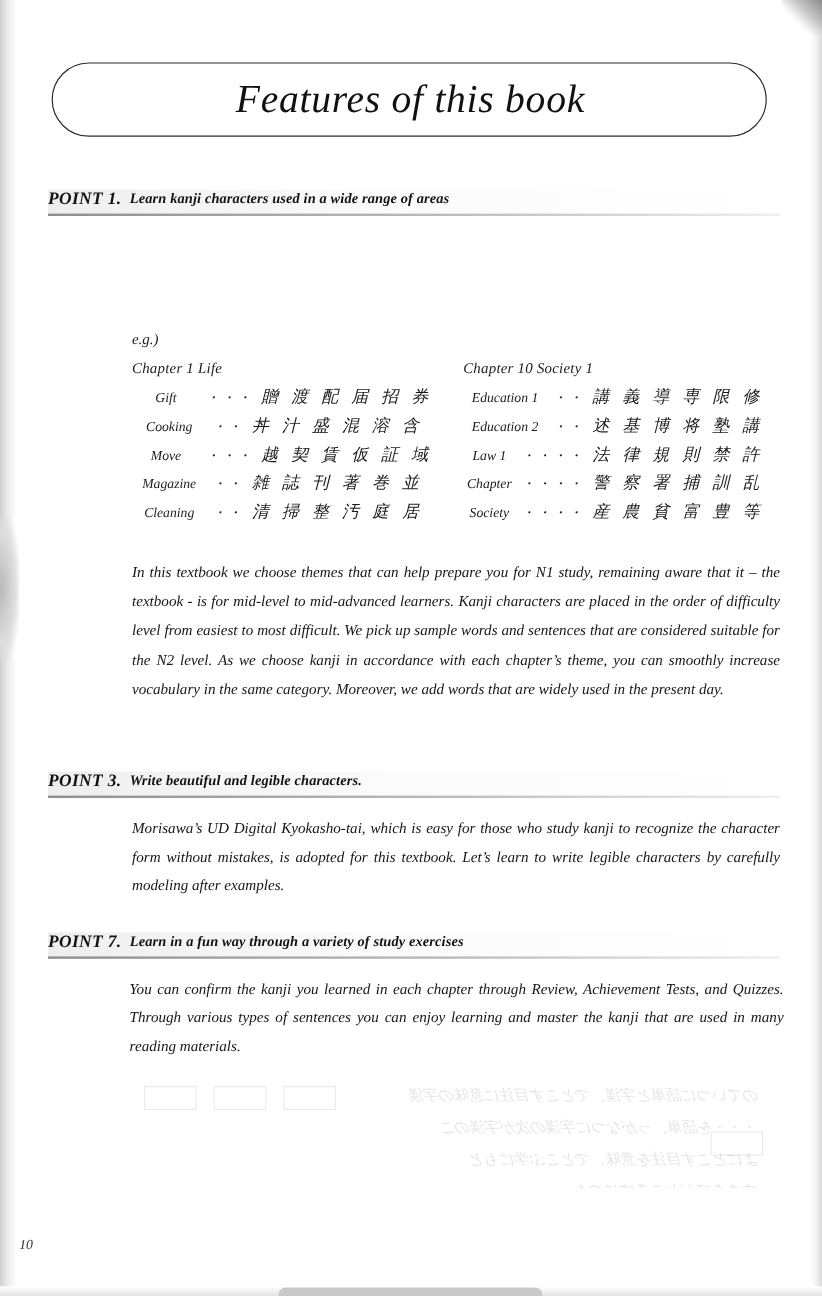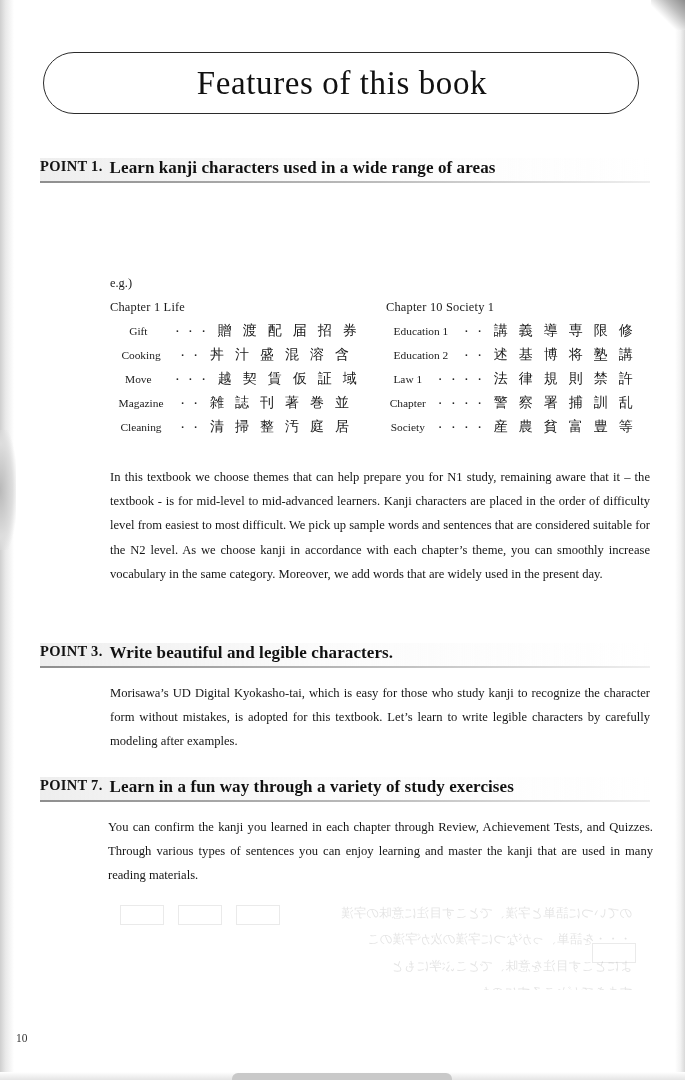--- a/index.html
+++ b/index.html
@@ -64,20 +64,21 @@
     background: #c9c9c9;
     border-radius: 6px 6px 0 0;
     pointer-events: none;
   }
 
   .content {
     position: absolute;
     left: 0; top: 0;
     width: 685px;
     height: 1080px;
+    font-style: italic;
   }
 
   
   .title-banner {
     position: absolute;
     left: 43px;
     top: 52px;
     width: 596px;
     height: 62px;
     border: 1.4px solid #2b2b2b;
@@ -113,21 +114,21 @@
     background: linear-gradient(to right, rgba(235,235,235,0.85) 0%, rgba(248,248,248,0.6) 45%, rgba(255,255,255,0) 100%);
   }
   .point-num {
     font-size: 14.5px;
     font-weight: 700;
     letter-spacing: 0.3px;
     white-space: nowrap;
     color: #111;
   }
   .point-title {
-    font-size: 17px;
+    font-size: 12px;
     font-weight: 700;
     letter-spacing: 0.1px;
     color: #111;
   }
   .point-body {
     margin-top: 13px;
     font-size: 12.6px;
     line-height: 1.92;
     text-align: justify;
     color: #161616;

